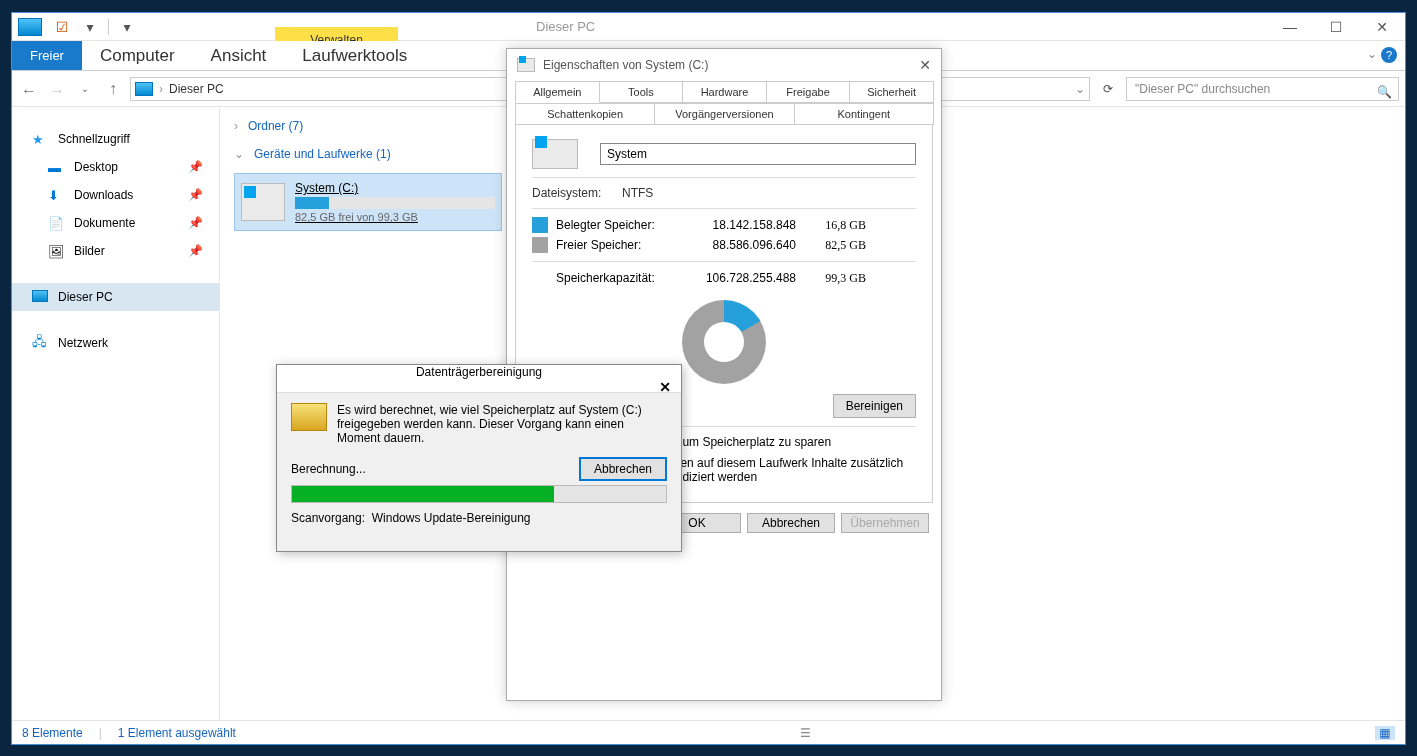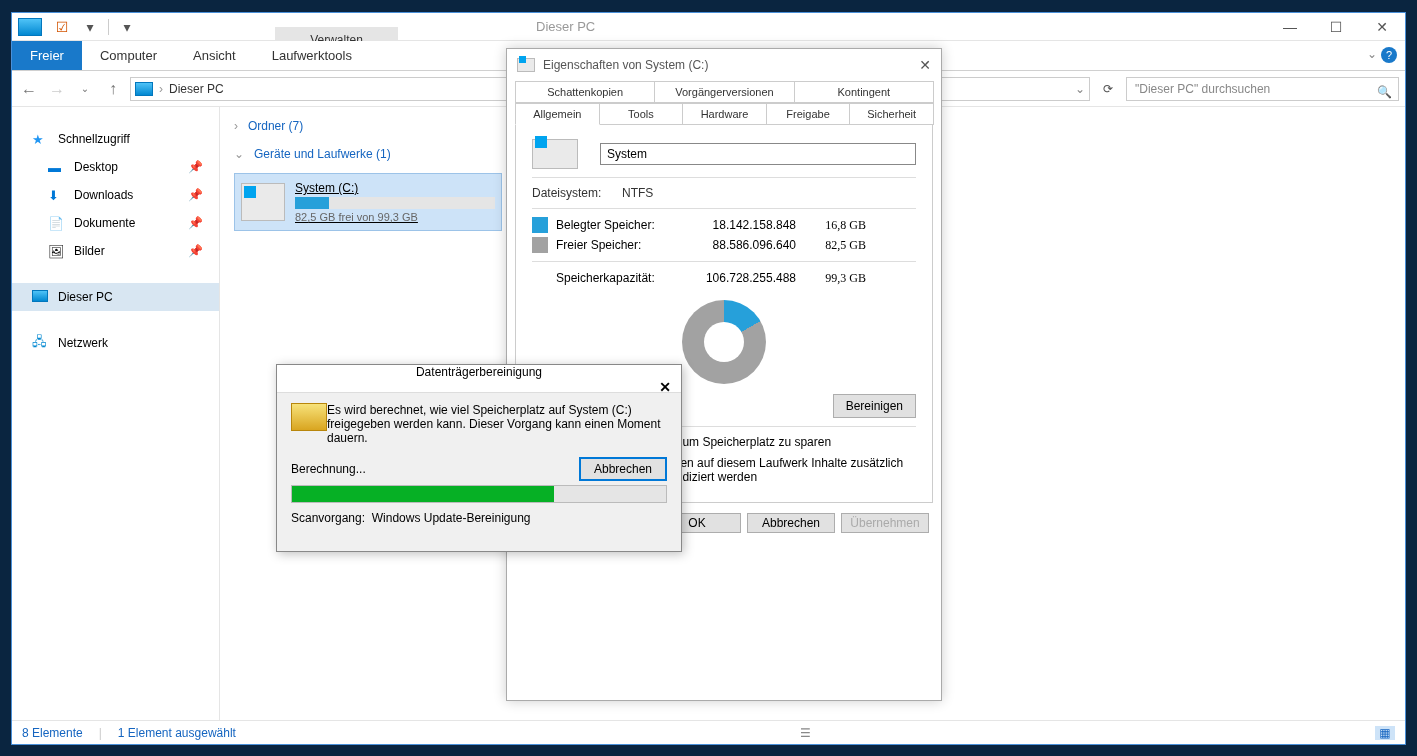--- a/index.html
+++ b/index.html
@@ -4,29 +4,29 @@
 <style>
 * { box-sizing: border-box; margin: 0; padding: 0; font-family: "Segoe UI", Tahoma, sans-serif; font-size: 12px; }
 body { width: 1417px; height: 756px; background: #0a2540; position: relative; overflow: hidden; }
 .explorer { position: absolute; left: 11px; top: 12px; width: 1395px; height: 733px; background: #fff; border: 1px solid #4a90d9; }
 
 
 .qat { height: 28px; display: flex; align-items: center; background: #fff; border-bottom: 1px solid #e5e5e5; }
 .qat .sysicon { width: 24px; height: 18px; margin: 0 6px; background: linear-gradient(#4fc3f7,#0288d1); border: 1px solid #0277bd; }
 .qat .ico { width: 28px; text-align: center; color: #555; font-size: 14px; }
 .qat .sep { width: 1px; height: 16px; background: #ccc; margin: 0 4px; }
-.ctx-tab { position: absolute; left: 263px; top: 14px; width: 123px; height: 26px; background: #e5e5e5; color: #333; text-align: center; line-height: 26px; font-size: 12px; }
+.ctx-tab { position: absolute; left: 263px; top: 14px; width: 123px; height: 26px; background: #fde047; color: #333; text-align: center; line-height: 26px; font-size: 12px; }
 .qat .title { margin-left: 395px; color: #999; font-size: 13px; }
 .qat .win-btns { margin-left: auto; display: flex; }
 .qat .win-btns div { width: 46px; height: 28px; text-align: center; line-height: 28px; color: #555; font-size: 14px; }
 
 
 .ribbon { height: 30px; display: flex; align-items: stretch; background: #fff; border-bottom: 1px solid #d0d0d0; position: relative; }
 .datei { background: #1979ca; color: #fff; padding: 0 18px; line-height: 30px; font-size: 13px; }
-.rtab { padding: 0 18px; line-height: 30px; color: #333; font-size: 13px; }
+.rtab { padding: 0 18px; line-height: 30px; color: #333; font-size: 17px; }
 .ribbon .help { position: absolute; right: 8px; top: 6px; width: 16px; height: 16px; border-radius: 50%; background: #1979ca; color: #fff; text-align: center; line-height: 16px; font-size: 11px; }
 .ribbon .chev { position: absolute; right: 28px; top: 6px; color: #888; }
 
 
 .addr { height: 36px; display: flex; align-items: center; padding: 0 6px; gap: 6px; border-bottom: 1px solid #e5e5e5; }
 .nav-ico { width: 22px; text-align: center; color: #777; font-size: 16px; }
 .nav-ico.dis { color: #ccc; }
 .pathbox { flex: 0 0 960px; height: 24px; border: 1px solid #ccc; display: flex; align-items: center; padding: 0 4px; gap: 6px; }
 .pathbox .pcico { width: 18px; height: 14px; background: linear-gradient(#4fc3f7,#0288d1); border: 1px solid #0277bd; }
 .pathbox .crumb { color: #333; }
@@ -97,21 +97,21 @@
 .cb-row input { margin-top: 2px; }
 .pbtns { display:flex; justify-content:flex-end; gap: 6px; padding: 10px 12px; }
 .pbtns button { width: 88px; height: 20px; background: #e1e1e1; border: 1px solid #adadad; }
 .pbtns button.dis { color: #aaa; }
 
 
 .cleanup { position: absolute; left: 276px; top: 364px; width: 406px; height: 188px; background: #f0f0f0; border: 1px solid #888; box-shadow: 2px 2px 10px rgba(0,0,0,.25); }
 .cleanup .ct { height: 28px; background: #fff; display:flex; align-items:center; padding: 0 10px; border-bottom:1px solid #ddd;flex-direction:column; }
 .cleanup .ct .x { margin-left:auto; font-size: 14px; font-weight: bold; }
 .cleanup .cb { padding: 10px 14px; }
-.cleanup .msg { display:flex; margin-bottom: 12px; }
+.cleanup .msg { display:flex; gap: 10px; margin-bottom: 12px; }
 .cleanup .msg .ci { width: 36px; height: 28px; background: linear-gradient(#f7e27a,#d9a520); border:1px solid #b8860b; flex:none; }
 .cleanup .prog { height: 18px; background: #e5e5e5; border: 1px solid #bbb; margin: 4px 0 8px; }
 .cleanup .prog .pf { height: 100%; background: #06b025; width: 70%; }
 .cleanup .row2 { display:flex; align-items:center; }
 .cleanup .row2 button { margin-left:auto; width: 88px; height: 24px; background: #e1e1e1; border: 2px solid #0078d7; }
 .cleanup .scan { margin-top: 6px; }
 </style>
 </head>
 <body>
 
@@ -229,30 +229,30 @@
 </div>
 
 <div class="props">
   <div class="ptitle">
     <span class="drv"></span>
     <span>Eigenschaften von System (C:)</span>
     <span class="close">✕</span>
   </div>
   <div class="tabs">
     <div class="tabrow">
-      <div class="tab">Schattenkopien</div>
-      <div class="tab">Vorgängerversionen</div>
-      <div class="tab">Kontingent</div>
-    </div>
-    <div class="tabrow">
       <div class="tab active">Allgemein</div>
       <div class="tab">Tools</div>
       <div class="tab">Hardware</div>
       <div class="tab">Freigabe</div>
       <div class="tab">Sicherheit</div>
+    </div>
+    <div class="tabrow">
+      <div class="tab">Schattenkopien</div>
+      <div class="tab">Vorgängerversionen</div>
+      <div class="tab">Kontingent</div>
     </div>
   </div>
   <div class="pbody">
     <div class="prow">
       <div class="pico"></div>
       <div class="pinput">System</div>
     </div>
     <div class="hr"></div>
     <div class="kv">
         <div class="k">Dateisystem:</div>

